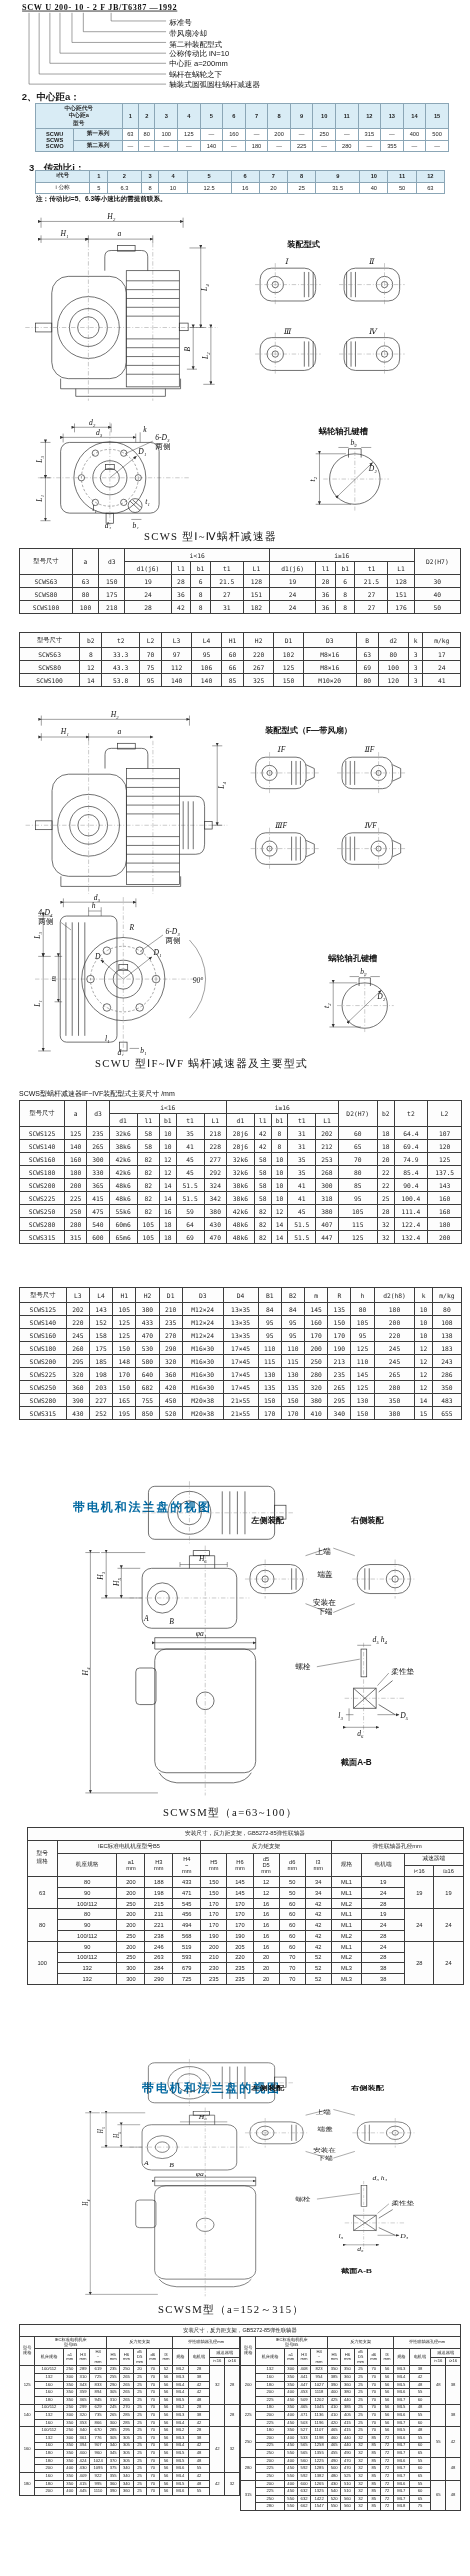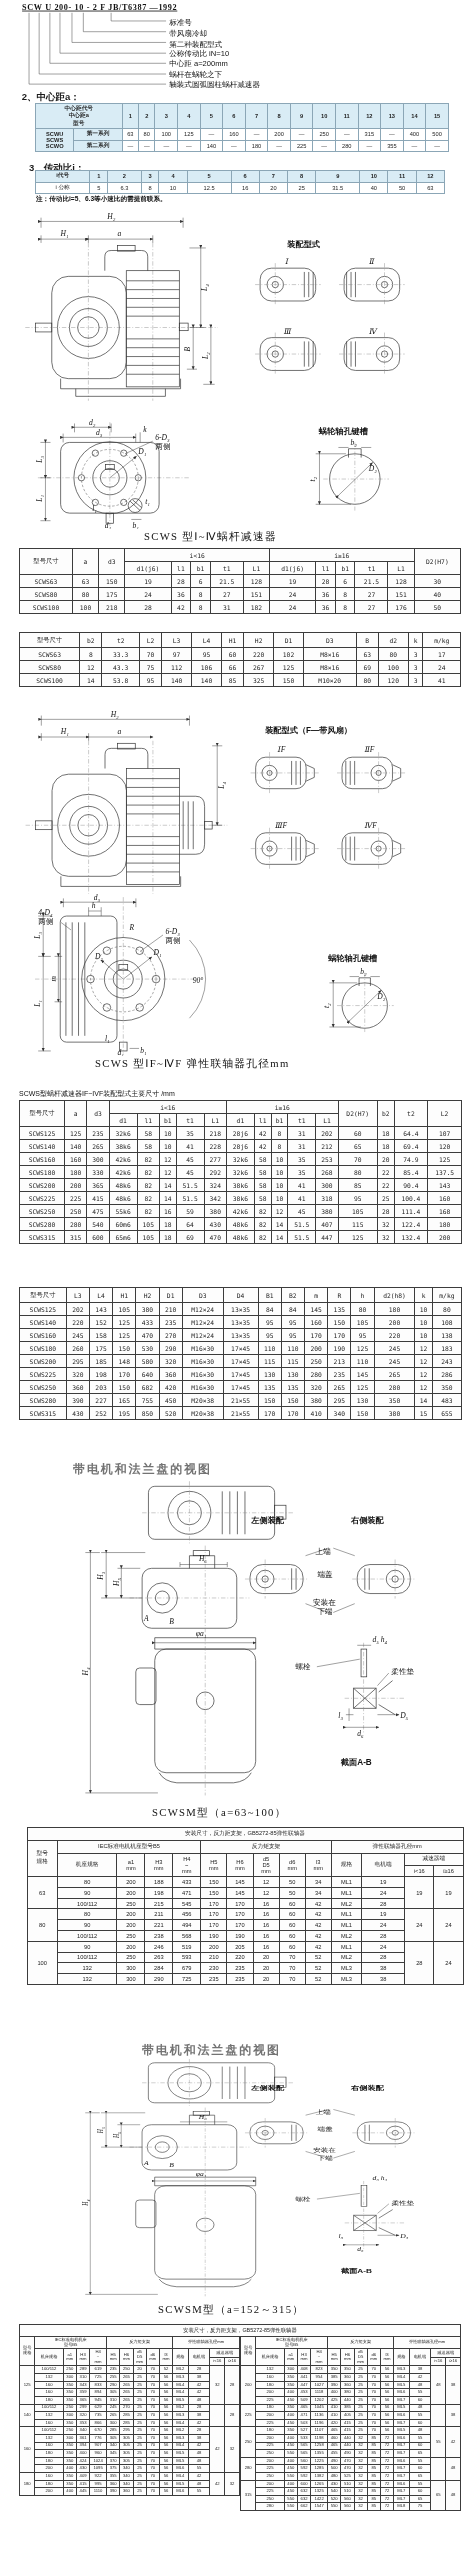--- a/index.html
+++ b/index.html
@@ -1,21 +1,21 @@
 <!DOCTYPE html>
 <html style="font-size:10px"><head>
 <meta charset="utf-8">
 <style>
   html,body{margin:0;padding:0;background:#fff;}
   #page{position:relative;width:464px;height:2576px;background:#fff;overflow:hidden;
         font-family:"Liberation Sans","DejaVu Sans",sans-serif;color:#111;border-radius:29px;}
   .abs{position:absolute;}
   h3.sec{font-size:9.5px;font-weight:bold;margin:4px;color:#1b1b1b;}
   .title{font-family:Liberation Serif, serif;font-size:10.7px;letter-spacing:1.3px;color:#111;white-space:nowrap;}
-  .motorhead{font-family:"Liberation Serif","DejaVu Serif",serif;font-size:12px;font-weight:bold;letter-spacing:1.9px;color:#737373;white-space:nowrap;}
+  .motorhead{font-family:"Liberation Serif","DejaVu Serif",serif;font-size:12px;font-weight:bold;letter-spacing:1.9px;color:#0369a1;white-space:nowrap;margin-top:38px;}
   .cap{font-size:7px;color:#111;white-space:nowrap;}
   .note{font-size:6.6px;font-weight:bold;color:#111;}
   table{border-collapse:collapse;table-layout:auto;}
   
   .blue th,.blue td{border:0.6px solid #8ba6b6;font-size:5.7px;padding:1.3px 0.6px;text-align:center;vertical-align:middle;color:#1d1d1d;}
   .blue th{background:#d9ecf5;font-weight:bold;}
   .blue td{background:#fff;}
   
   .scan th,.scan td{border:0.6px solid #3c3c3c;background:#fdfdfd;color:#222;text-align:center;vertical-align:middle;
         font-family:"DejaVu Sans Mono","Liberation Mono",monospace;font-weight:normal;}
@@ -592,21 +592,21 @@
         <path d="M522 436 H566 M522 506 H572"></path>
           <path d="M528 436 V506" marker-start="url(#ar)" marker-end="url(#ar)"></path>
         <path d="M554 496 L604 448" marker-start="url(#ar)" marker-end="url(#ar)"></path>
       </g>
       <text class="lbl" x="571" y="422">b₂</text>
       <text class="lbl" transform="rotate(-90 521 476)" x="521" y="476">t₂</text>
       <text class="lbl" x="598" y="462">D₂</text>
     </g>
   </svg>
 
-  <div class="title abs" style="top:1057px;left:95px">SCWS 型ⅠF~ⅣF 弹性联轴器孔径mm</div>
+  <div class="title abs" style="top:1057px;left:95px">SCWU 型ⅠF~ⅣF 蜗杆减速器及主要型式</div>
   <div class="cap abs" style="top:1089px;left:19px">SCWS型蜗杆减速器IF~IVF装配型式主要尺寸 /mm</div>
 
   <table class="scan t1 abs" style="top:1100px;left:19px;width:443px">
     <tbody>
         <tr>
           <th rowspan="2">型号尺寸</th>
           <th rowspan="2">a</th>
           <th rowspan="2">d3</th>
           <th colspan="5">i&lt;16</th>
           <th colspan="5">i≥16</th>
@@ -1082,21 +1082,21 @@
       <text class="lbl" x="590" y="256">d₅  h₄</text>
       <text class="cn" x="468" y="300">螺栓</text>
       <text class="cn" x="620" y="308">柔性垫</text>
       <text class="lbl" x="536" y="378">l₃</text>
       <text class="lbl" x="634" y="377">D₅</text>
       <text class="lbl" x="566" y="406">d₆</text>
       <text class="cnb" x="540" y="452">截面A-B</text>
     </g>
   </svg>
 
-  <div class="title abs" style="top:1806px;left:152px">SCWSM型（a=63~100）</div>
+  <div class="title abs" style="top:1806px;left:163px">SCWSM型（a=63~100）</div>
 
   <table class="scan t3 abs" style="top:1827px;left:26.5px;width:437px">
     <tbody>
         <tr>
           <th colspan="14">安装尺寸，反力距支架，GB5272-85弹性联轴器</th>
         </tr>
         <tr>
           <th rowspan="3" class="pre">型号
 规格</th>
           <th colspan="4">IEC标准电机机座型号B5</th>

